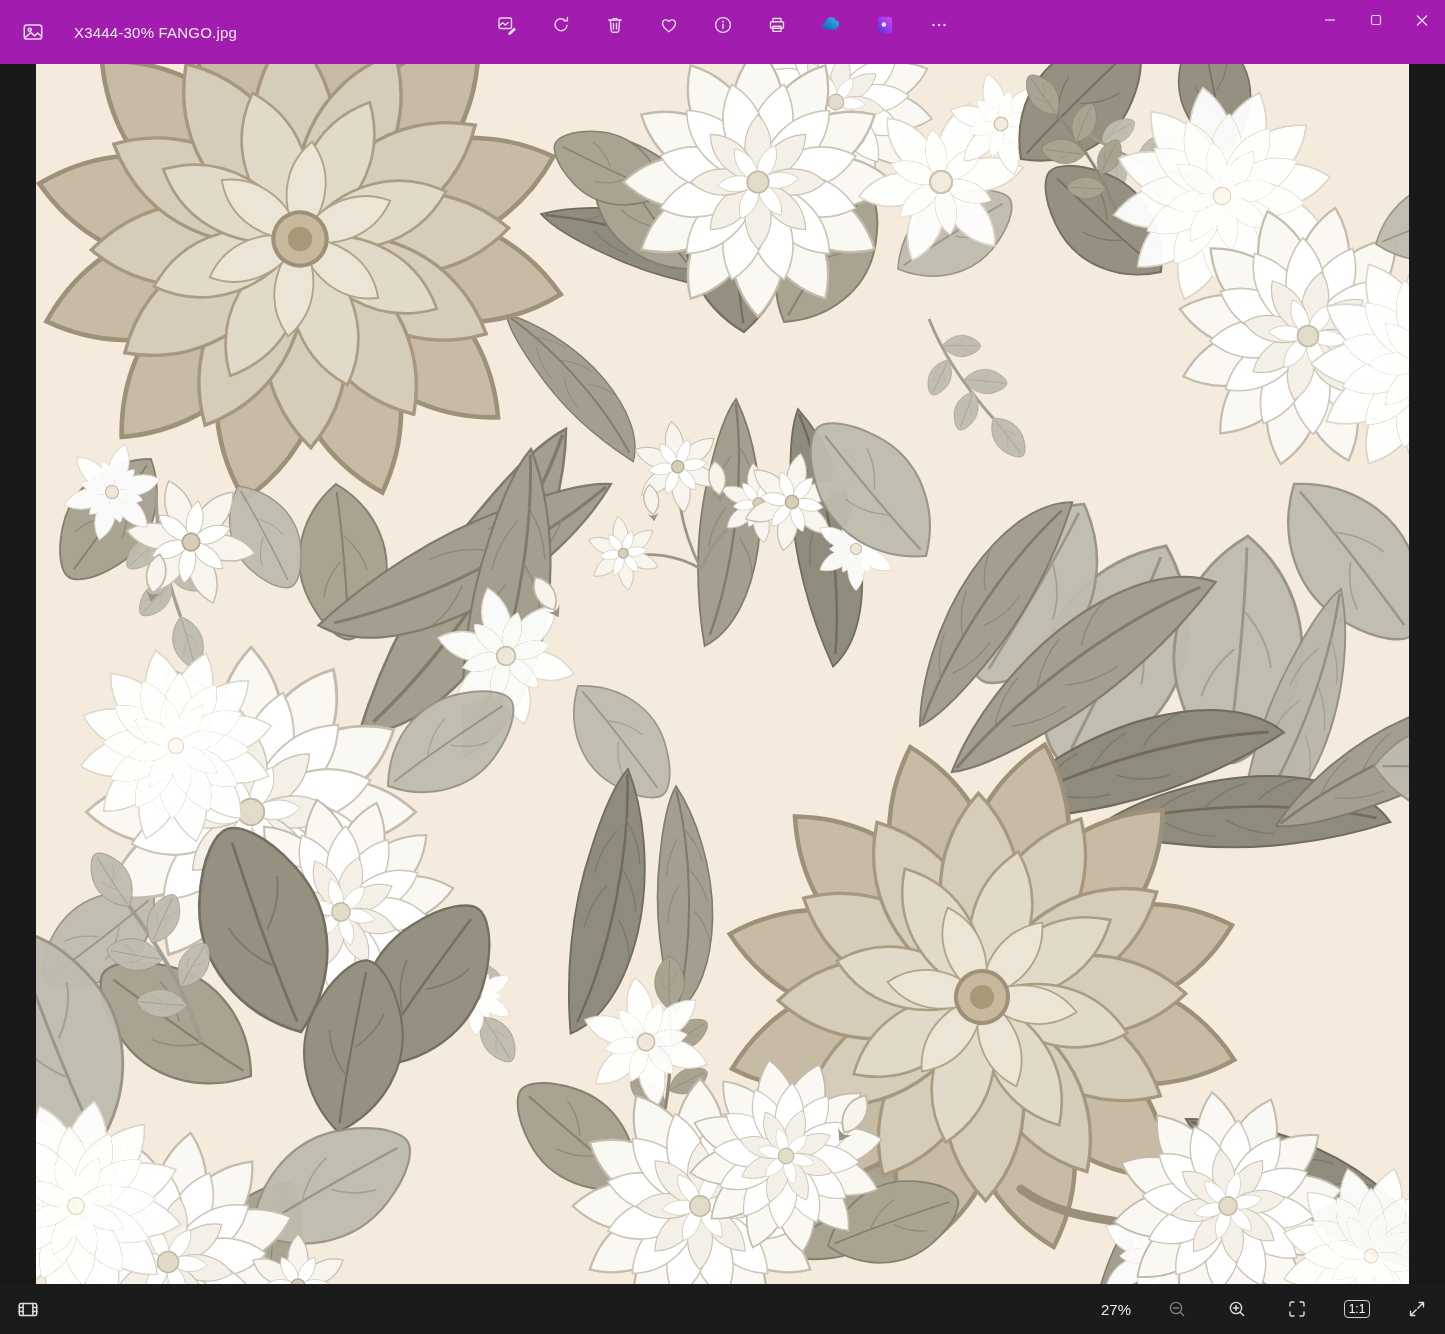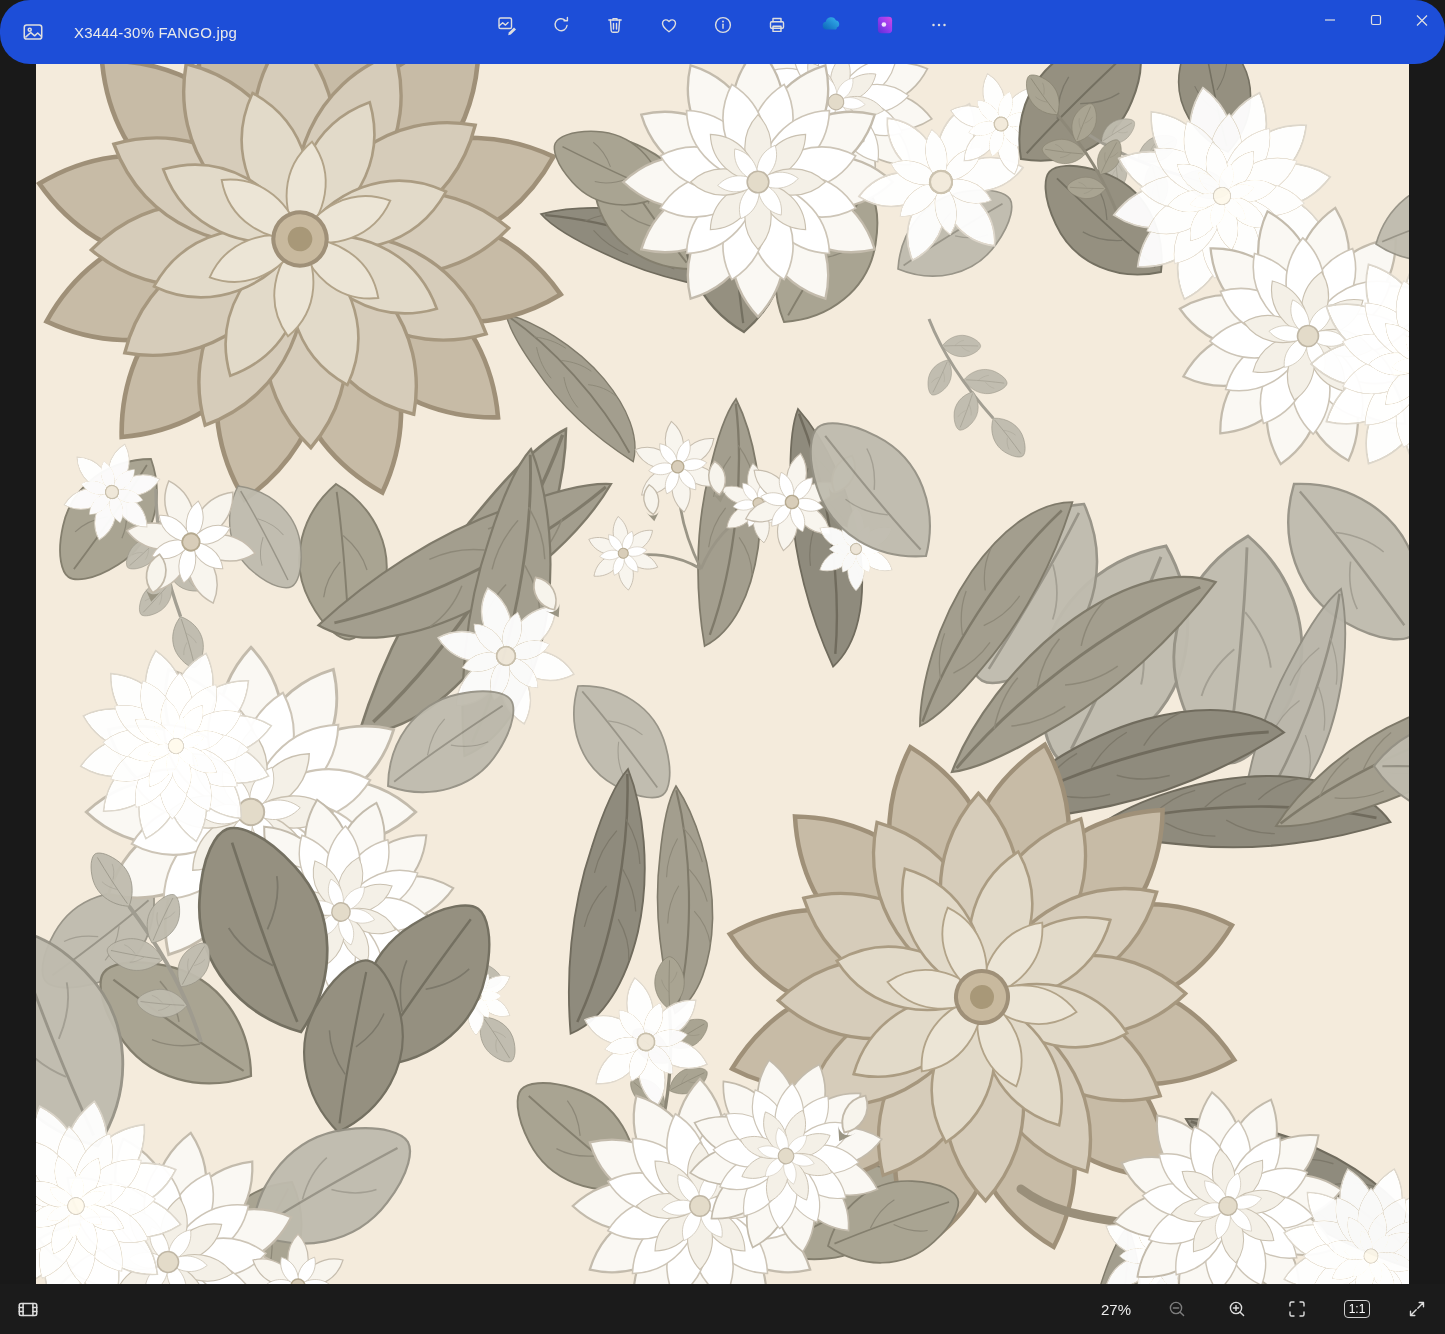--- a/index.html
+++ b/index.html
@@ -1,21 +1,21 @@
 <!DOCTYPE html>
 <html><head>
 <meta charset="utf-8">
 <style>
   * { margin:0; padding:0; box-sizing:border-box; }
   html,body { width:1445px; height:1334px; overflow:hidden; background:#191919;
               font-family:"Liberation Sans", sans-serif; }
   .app { position:relative; width:1445px; height:1334px; background:#191919; }
 
   
-  .titlebar { position:absolute; top:0; left:0; right:0; height:64px; background:#1d4ed8;border-radius:30px; }
+  .titlebar { position:absolute; top:0; left:0; right:0; height:64px; background:#a21caf; }
   .tb-left { position:absolute; left:0; top:0; height:64px; display:flex; align-items:center; gap:24px; padding-left:16px; }
   .app-logo { width:34px; height:34px; display:flex; align-items:center; justify-content:center;
               background:transparent; border:none; border-radius:6px; cursor:pointer; }
   .filename { color:#eaeaea; font-size:15px; letter-spacing:.2px; white-space:nowrap; }
   .tb-center { position:absolute; left:50%; top:10px; transform:translateX(-50%); display:flex; gap:24px; align-items:center; }
   .tb-btn { width:30px; height:30px; display:flex; align-items:center; justify-content:center;
             background:transparent; border:none; border-radius:5px; cursor:pointer; }
   .tb-right { position:absolute; right:0; top:0; display:flex; }
   .win-btn { width:46px; height:40px; display:flex; align-items:center; justify-content:center;
              background:transparent; border:none; cursor:pointer; }

